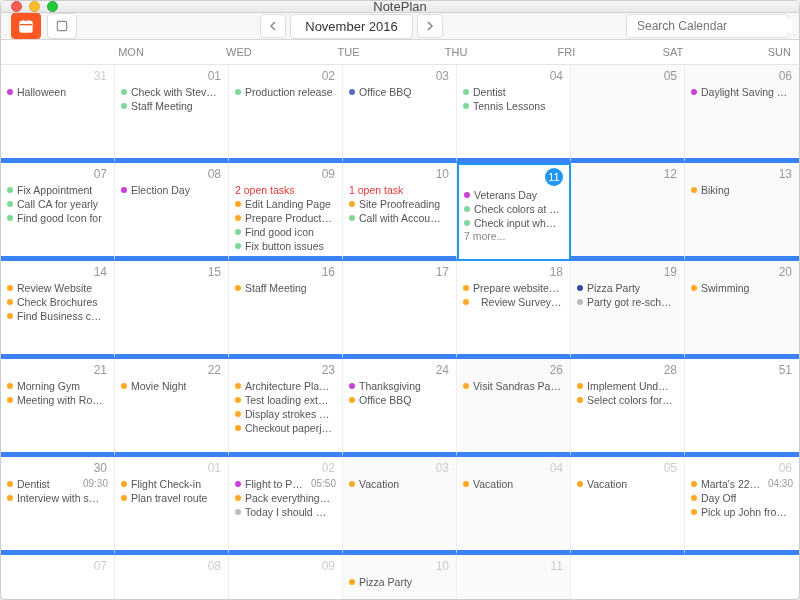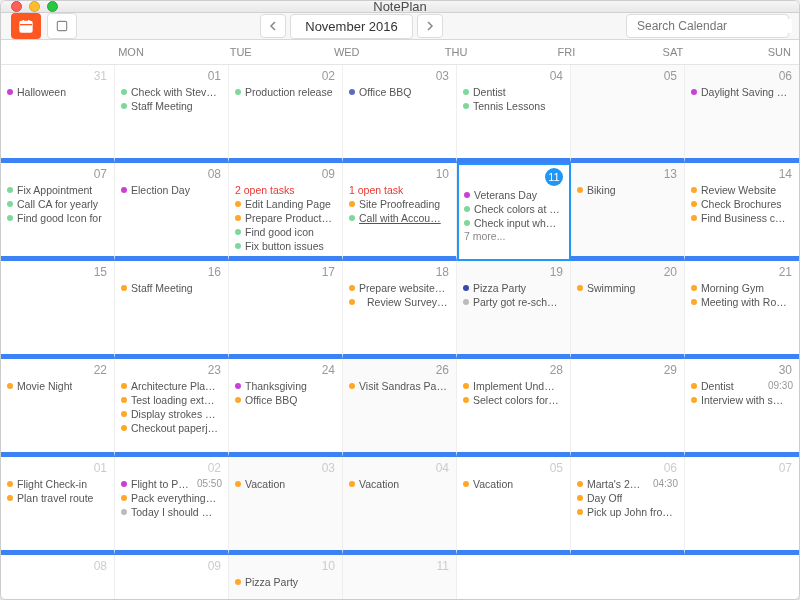--- a/index.html
+++ b/index.html
@@ -81,22 +81,22 @@
       <svg width="12" height="12" viewBox="0 0 24 24" fill="none" stroke="#aaa" stroke-width="2">
           <circle cx="10" cy="10" r="7"></circle>
           <line x1="20" y1="20" x2="15" y2="15"></line>
         </svg>
       <input placeholder="Search Calendar" style="">
     </div>
   </div>
 
   <div class="dayheader" id="dayheader">
       <div>MON</div>
+      <div>WED</div>
       <div>TUE</div>
-      <div>WED</div>
       <div>THU</div>
       <div>FRI</div>
       <div>SAT</div>
       <div>SUN</div>
     </div>
   <div class="grid" id="grid">
       <div class="cell other">
         <div class="daynum">31</div>
         <div class="ev">
           <span class="bullet b-purple"></span>
@@ -193,40 +193,43 @@
       </div>
       <div class="cell">
         <div class="daynum">10</div>
         <div class="opentasks">1 open task</div>
         <div class="ev">
           <span class="bullet b-orange"></span>
           <span style="overflow: hidden; text-overflow: ellipsis;">Site Proofreading</span>
         </div>
         <div class="ev">
           <span class="bullet b-green"></span>
-          <span style="overflow: hidden; text-overflow: ellipsis; text-decoration: underline;">Call with Accou…</span>
+          <span style="overflow: hidden; text-overflow: ellipsis;">Call with Accou…</span>
         </div>
       </div>
       <div class="cell today">
         <div class="daynum"><span class="badge">11</span></div>
         <div class="ev">
           <span class="bullet b-purple"></span>
           <span style="overflow: hidden; text-overflow: ellipsis;">Veterans Day</span>
         </div>
         <div class="ev">
           <span class="bullet b-green"></span>
           <span style="overflow: hidden; text-overflow: ellipsis;">Check colors at …</span>
         </div>
         <div class="ev">
           <span class="bullet b-green"></span>
           <span style="overflow: hidden; text-overflow: ellipsis;">Check input wh…</span>
         </div>
         <div class="more">7 more...</div>
       </div>
       <div class="cell wknd">
+        <div class="daynum">12</div>
+      </div>
+      <div class="cell wknd">
         <div class="daynum">13</div>
         <div class="ev">
           <span class="bullet b-orange"></span>
           <span style="overflow: hidden; text-overflow: ellipsis;">Biking</span>
         </div>
       </div>
       <div class="cell">
         <div class="daynum">14</div>
         <div class="ev">
           <span class="bullet b-orange"></span>
@@ -343,21 +346,21 @@
         <div class="ev">
           <span class="bullet b-orange"></span>
           <span style="overflow: hidden; text-overflow: ellipsis;">Implement Und…</span>
         </div>
         <div class="ev">
           <span class="bullet b-orange"></span>
           <span style="overflow: hidden; text-overflow: ellipsis;">Select colors for…</span>
         </div>
       </div>
       <div class="cell">
-        <div class="daynum">29</div>
+        <div class="daynum">51</div>
       </div>
       <div class="cell">
         <div class="daynum">30</div>
         <div class="ev">
           <span class="bullet b-orange"></span>
           <span style="overflow: hidden; text-overflow: ellipsis;">Dentist</span>
           <span class="time">09:30</span>
         </div>
         <div class="ev">
           <span class="bullet b-orange"></span>

